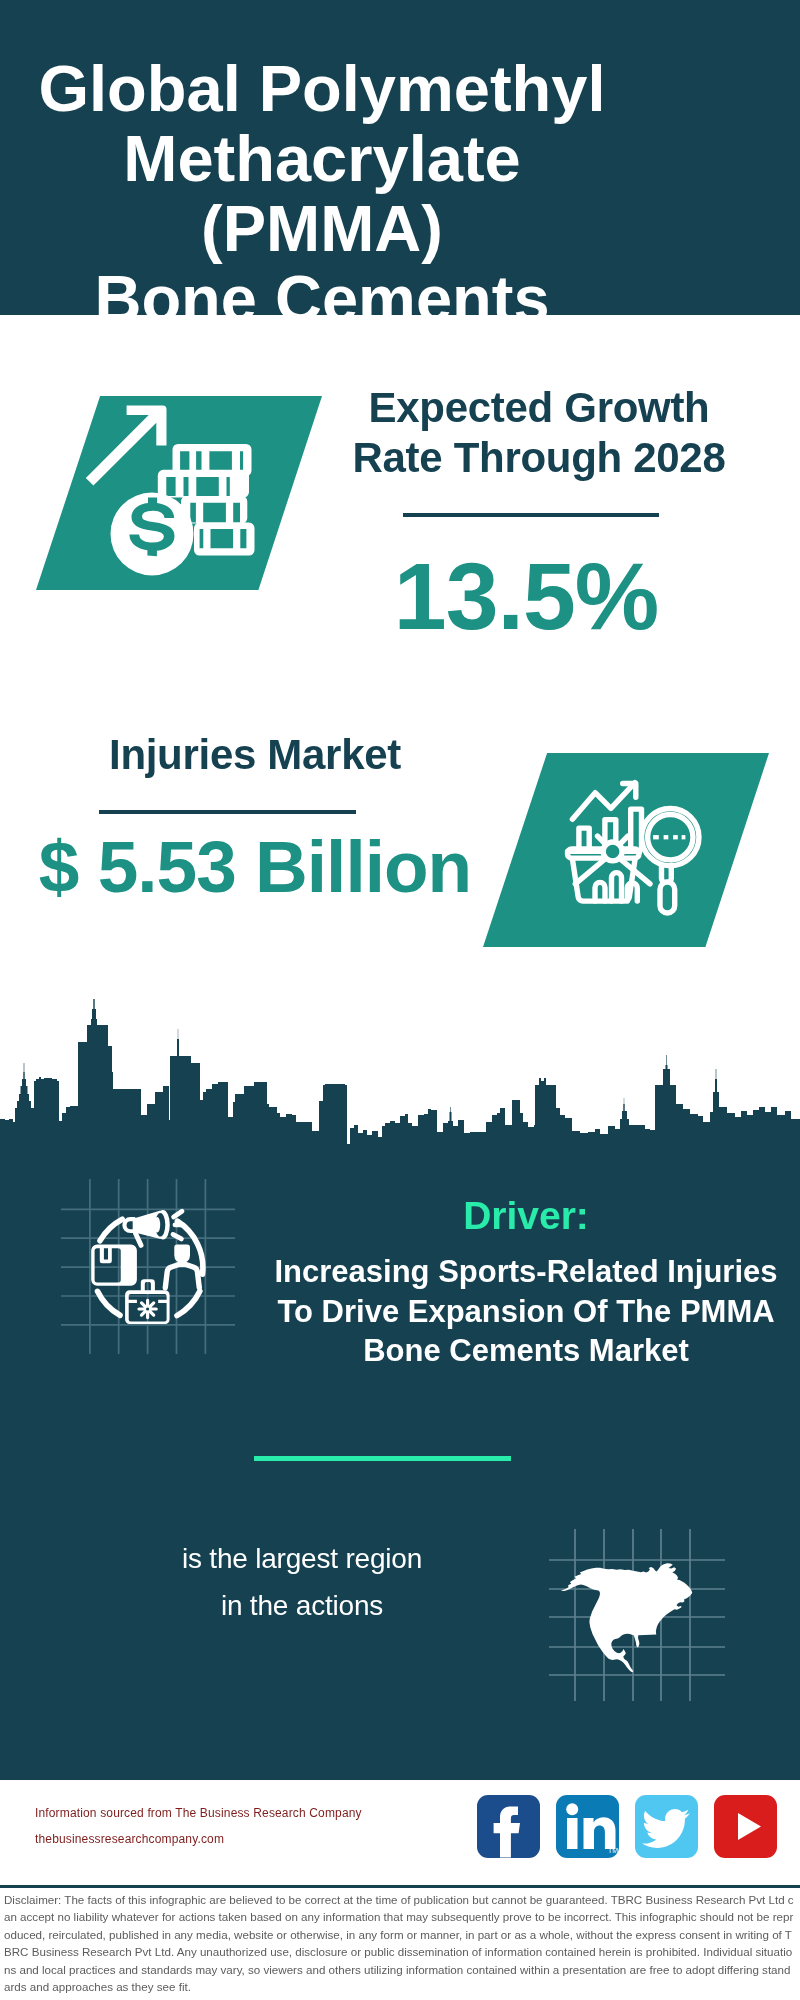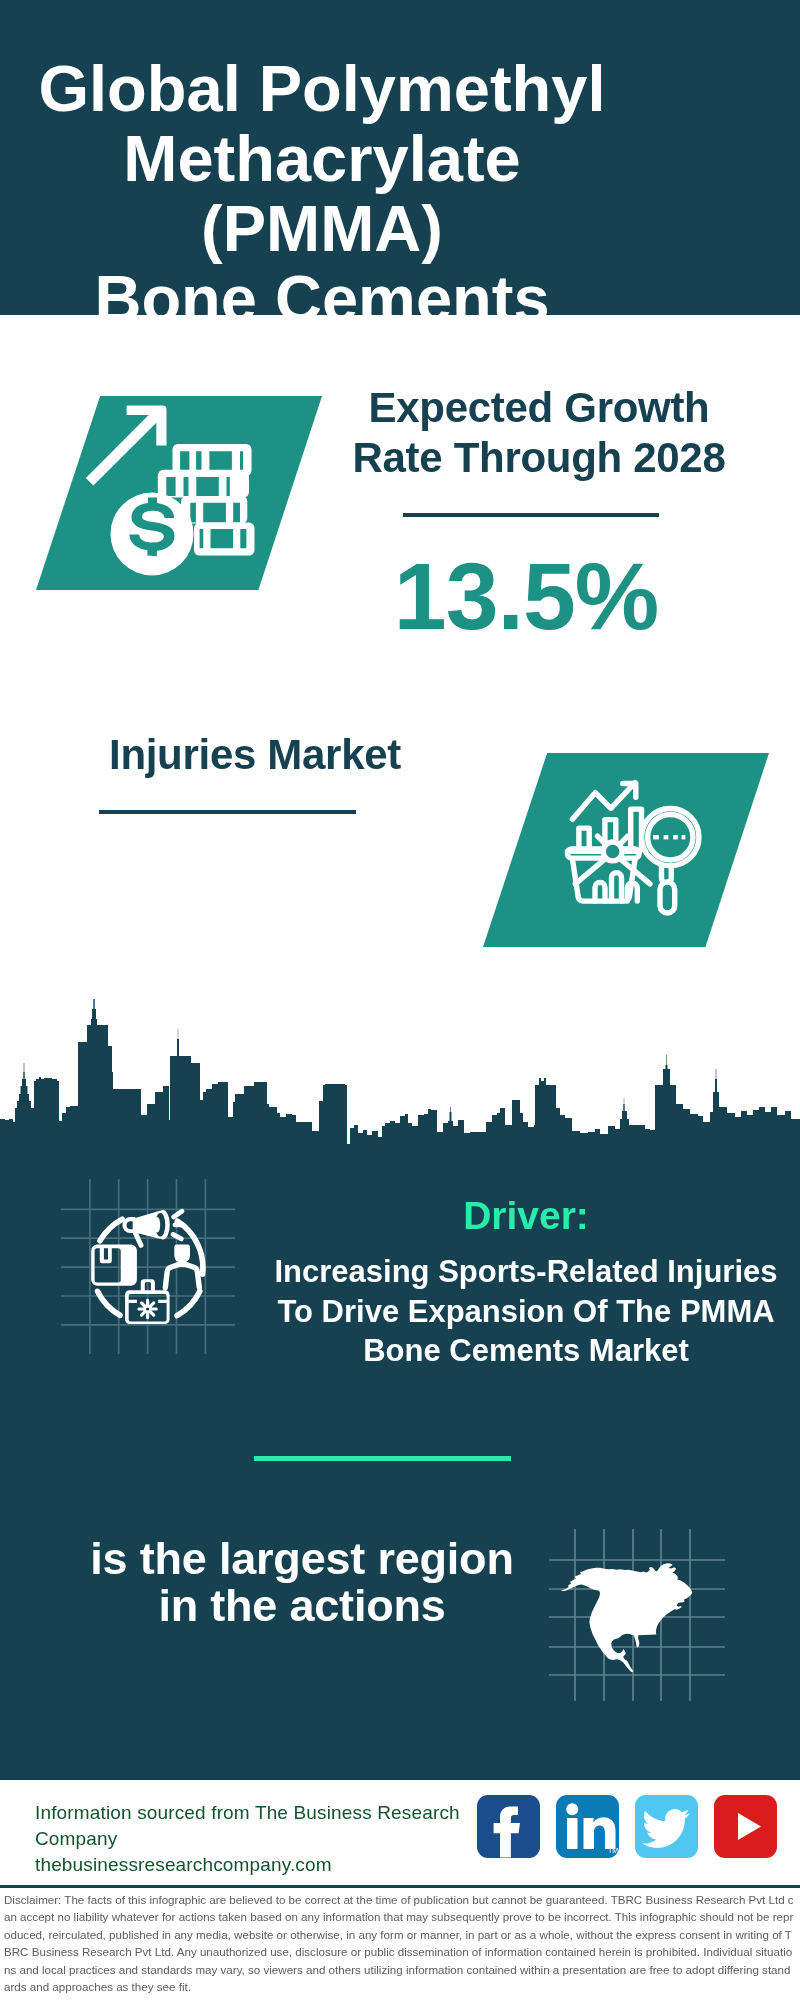--- a/index.html
+++ b/index.html
@@ -40,26 +40,26 @@
 .driver-icon{position:absolute;left:61px;top:1179px;width:174px;height:175px;}
 .driver-text{position:absolute;left:266px;top:1194px;width:520px;text-align:center;color:#fff;}
 .driver-head{color:var(--mint);font-size:39px;font-weight:bold;line-height:44px;margin-bottom:14px;}
 .driver-body{font-size:31px;font-weight:bold;line-height:39.5px;}
 
 .mid-rule{position:absolute;left:254px;top:1456px;width:257px;height:5px;background:var(--mint);}
 
 
 .region-text{position:absolute;left:52px;top:1535px;width:500px;text-align:center;color:#fff;}
 .region-name{color:var(--mint);font-size:42.5px;font-weight:bold;line-height:48px;margin-bottom:9px;}
-.region-body{font-size:45px;font-weight:bold;line-height:47px;letter-spacing:-0.2px;}
+.region-body{font-size:28px;font-weight:normal;line-height:47px;letter-spacing:-0.2px;}
 .region-map{position:absolute;left:549px;top:1529px;width:176px;height:172px;}
 
 
-.src{position:absolute;left:35px;top:1800px;width:450px;color:#14532d;
-  font-size:19px;line-height:26px;letter-spacing:0.15px;}
+.src{position:absolute;left:35px;top:1800px;width:450px;color:#7f1d1d;
+  font-size:12px;line-height:26px;letter-spacing:0.15px;}
 .social{position:absolute;top:1795px;left:477px;width:310px;height:64px;}
 .sicon{position:absolute;top:0;width:63px;height:63px;border-radius:11px;overflow:hidden;}
 .hr{position:absolute;left:0;top:1885px;width:800px;height:3px;background:var(--navy);}
 .disclaimer{position:absolute;left:4px;top:1891px;width:790px;color:#5c5c5c;
   font-size:11.6px;line-height:17.4px;word-break:break-all;text-align:left;}
 </style>
 </head>
 <body>
 
 <div class="page">
@@ -122,20 +122,21 @@
         <rect x="180.6" y="82.1" width="4.7" height="4.3"></rect>
         <rect x="190.1" y="82.1" width="4.7" height="4.3"></rect>
         <rect x="198.6" y="82.1" width="3.8" height="4.3"></rect>
       </g>
     </svg>
   </div>
 
   <div class="s2-text">
     <div class="stat-label"><span>Injuries Market</span><br></div>
     <div class="stat-rule s2-rule"></div>
+    <div class="stat-value s2-value">$ 5.53 Billion</div>
   </div>
 
   <div class="lower"></div>
   <svg class="skyline" viewBox="0 0 800 145" width="800" height="145" preserveAspectRatio="none">
     <path fill="#164151" d="M0 120H5V145H0ZM5 121H9V145H5ZM9 120H13V145H9ZM13 123H15V145H13ZM15 109H34V145H15ZM17 102H31V145H17ZM19 95H29V145H19ZM20.5 87H27.5V145H20.5ZM22 80H26V145H22ZM23.3 73H24.7V145H23.3ZM23.7 64H24.3V145H23.7ZM34 122H36V145H34ZM34 82H59V145H34ZM36 80H57V145H36ZM39 78H41V145H39ZM44 79H52V145H44ZM59 122H62V145H59ZM62 114H66V145H62ZM66 108H70V145H66ZM70 107H78V145H70ZM78 43H108V145H78ZM87 26H100V145H87ZM91 20H97V145H91ZM92 10H96V145H92ZM93.3 0H94.7V145H93.3ZM100 26H108V145H100ZM108 47H112V145H108ZM108 73H113V145H108ZM112 90H141V145H112ZM141 116H147V145H141ZM147 105H155V145H147ZM155 93H163V145H155ZM163 87H169V145H163ZM169 121H170V145H169ZM170 57H191V145H170ZM177 40H179V145H177ZM177.8 30H178.2V145H177.8ZM191 64H200V145H191ZM200 101H203V145H200ZM203 93H206V145H203ZM206 90H212V145H206ZM212 85H218V145H212ZM218 83H228V145H218ZM228 118H233V145H228ZM233 103H235V145H233ZM235 95H244V145H235ZM244 87H254V145H244ZM254 83H267V145H254ZM267 105H269V145H267ZM269 108H277V145H269ZM277 114H280V145H277ZM280 118H286V145H280ZM286 115H292V145H286ZM292 116H296V145H292ZM296 123H312V145H296ZM312 132H319V145H312ZM319 102H323V145H319ZM323 86H347V145H323ZM325 85H345V145H325ZM347 145H350V145H347ZM350 129H354V145H350ZM354 126H358V145H354ZM358 134H363V145H358ZM363 131H367V145H363ZM367 136H372V145H367ZM372 132H378V145H372ZM378 138H382V145H378ZM382 127H385V145H382ZM385 124H390V145H385ZM390 122H395V145H390ZM395 124H400V145H395ZM400 117H405V145H400ZM405 115H408V145H405ZM408 124H412V145H408ZM412 127H418V145H412ZM418 116H424V145H418ZM424 115H428V145H424ZM428 110H431V145H428ZM431 111H437V145H431ZM437 133H443V145H437ZM443 124H448V145H443ZM448 122H453V145H448ZM449.5 113H451.5V145H449.5ZM450.3 108H450.9V145H450.3ZM453 127H458V145H453ZM458 121H464V145H458ZM464 134H470V145H464ZM470 133H478V145H470ZM478 133H486V145H478ZM486 123H492V145H486ZM492 116H497V145H492ZM497 114H502V145H497ZM502 127H508V145H502ZM508 128H512V145H508ZM512 110H518V145H512ZM518 114H523V145H518ZM523 125H528V145H523ZM528 128H534V145H528ZM534 126H540V145H534ZM500 109H505V145H500ZM505 126H512V145H505ZM512 101H520V145H512ZM520 123H528V145H520ZM535 86H556V145H535ZM539 79H541V145H539ZM544 79H546V145H544ZM540 82H545V145H540ZM556 109H560V145H556ZM560 116H565V145H560ZM565 119H572V145H565ZM572 132H580V145H572ZM580 134H588V145H580ZM588 133H595V145H588ZM595 130H600V145H595ZM600 135H608V145H600ZM608 127H615V145H608ZM615 130H620V145H615ZM620 120H629V145H620ZM622 112H627V145H622ZM623.3 105H624.7V145H623.3ZM623.8 99H624.2V145H623.8ZM629 126H635V145H629ZM635 126H645V145H635ZM645 130H650V145H645ZM650 131H655V145H650ZM655 86H676V145H655ZM663 70H670V145H663ZM665.5 66H667.5V145H665.5ZM666.3 56H666.9V145H666.3ZM676 105H683V145H676ZM683 110H690V145H683ZM690 115H698V145H690ZM698 117H703V145H698ZM703 123H710V145H703ZM710 113H715V145H710ZM713 93H719V145H713ZM715 80H717V145H715ZM715.7 70H716.3V145H715.7ZM719 108H727V145H719ZM727 114H735V145H727ZM735 118H741V145H735ZM741 112H747V145H741ZM747 116H753V145H747ZM753 111H759V145H753ZM759 108H765V145H759ZM765 113H771V145H765ZM771 108H777V145H771ZM777 116H785V145H777ZM785 112H791V145H785ZM791 120H800V145H791Z"></path>
   </svg>
 
   <svg class="driver-icon" viewBox="0 0 174 175" width="174" height="175">
     <g stroke="#456e7d" stroke-width="1.7" fill="none">
       <path d="M28.9 0V175M57.7 0V175M86.6 0V175M115.5 0V175M144.4 0V175"></path>

